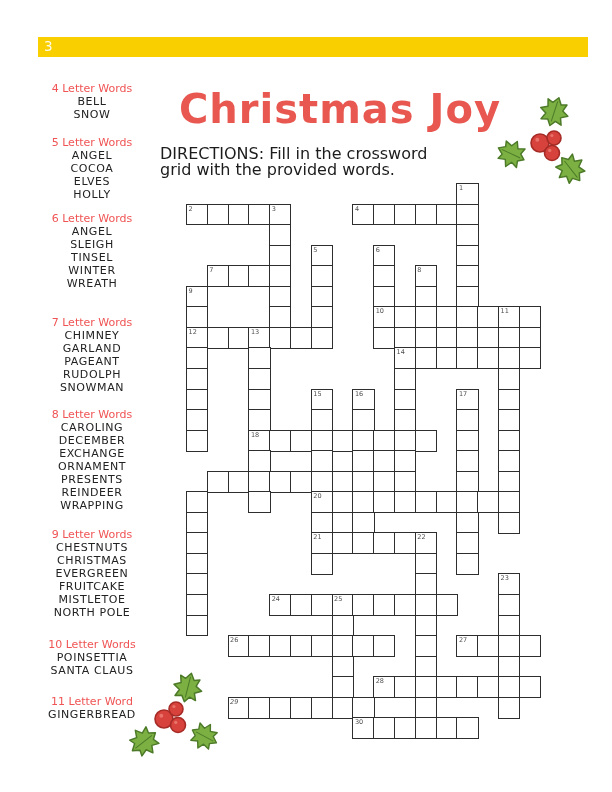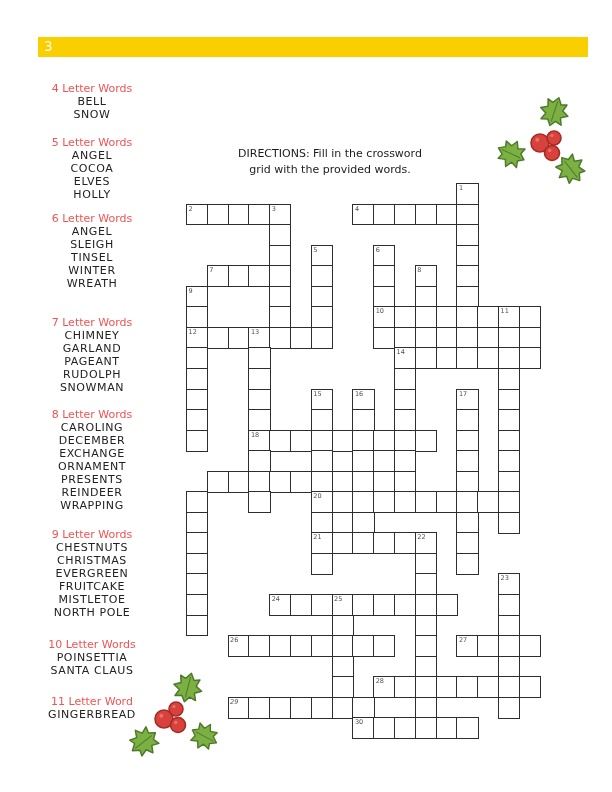--- a/index.html
+++ b/index.html
@@ -8,22 +8,22 @@
 
   
   #header-bar{position:absolute;left:38px;top:37px;width:550px;height:20px;
               display:flex;align-items:center;}
   #page-num{position:absolute;left:6px;top:1px;font-size:13.5px;color:#fdfbe8;}
   #date-title{width:100%;text-align:center;font-size:13.5px;color:#fffdf0;letter-spacing:.5px;}
 
   
   #title{position:absolute;left:150px;top:86px;width:380px;text-align:center;
          font-size:40px;font-weight:bold;letter-spacing:1px;}
-  #directions{position:absolute;left:160px;top:146px;width:340px;text-align:center;
-              font-size:11px;color:#1c1c1c;line-height:15.5px;}
+  #directions{position:absolute;left:160px;top:146px;width:340px;
+              font-size:16px;color:#1c1c1c;line-height:15.5px;}
 
   
   #word-list{position:absolute;left:40px;top:0;width:104px;}
   .wsec{position:absolute;left:0;width:104px;text-align:center;}
   .whead{font-size:11px;font-weight:normal;color:#f05454;line-height:13px;white-space:nowrap;}
   .wword{font-size:11px;color:#222222;line-height:13px;letter-spacing:.6px;white-space:nowrap;}
 
   
   #grid{position:absolute;left:0;top:0;}
   .cell{position:absolute;width:22.2px;height:21.95px;background:#ffffff;
@@ -36,20 +36,21 @@
 </style>
 </head>
 <body>
 
 <div id="page">
 
   <div id="header-bar" style="background: rgb(249, 207, 0);">
     <span id="page-num">3</span>
   </div>
 
+  <div id="title" style="color: rgb(232, 88, 80);">Christmas Joy</div>
 
   <div id="directions">
     <div>DIRECTIONS:  Fill in the crossword</div>
     <div>grid with the provided words.</div>
   </div>
 
   <div id="word-list">
       <div class="wsec" style="top: 82px;">
         <div class="whead">4 Letter Words</div>
         <div class="wword">BELL</div>

